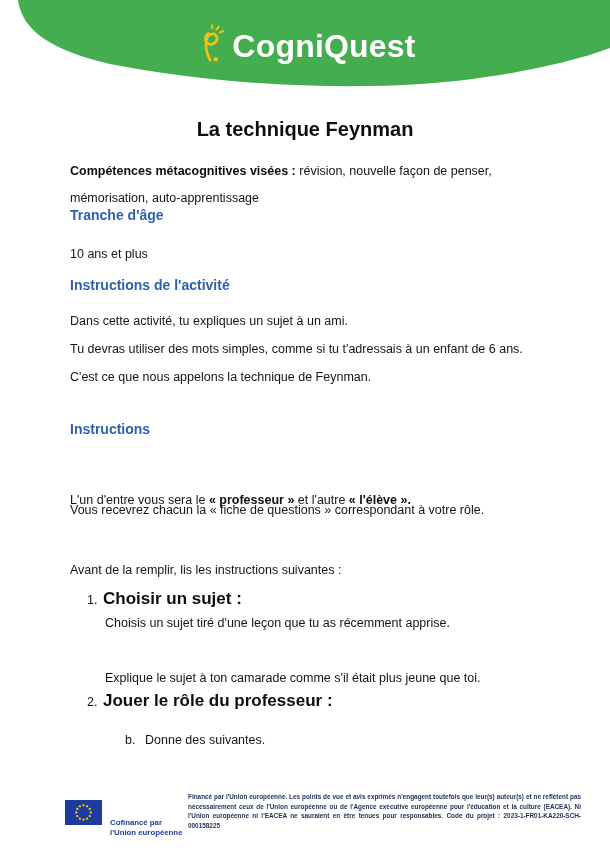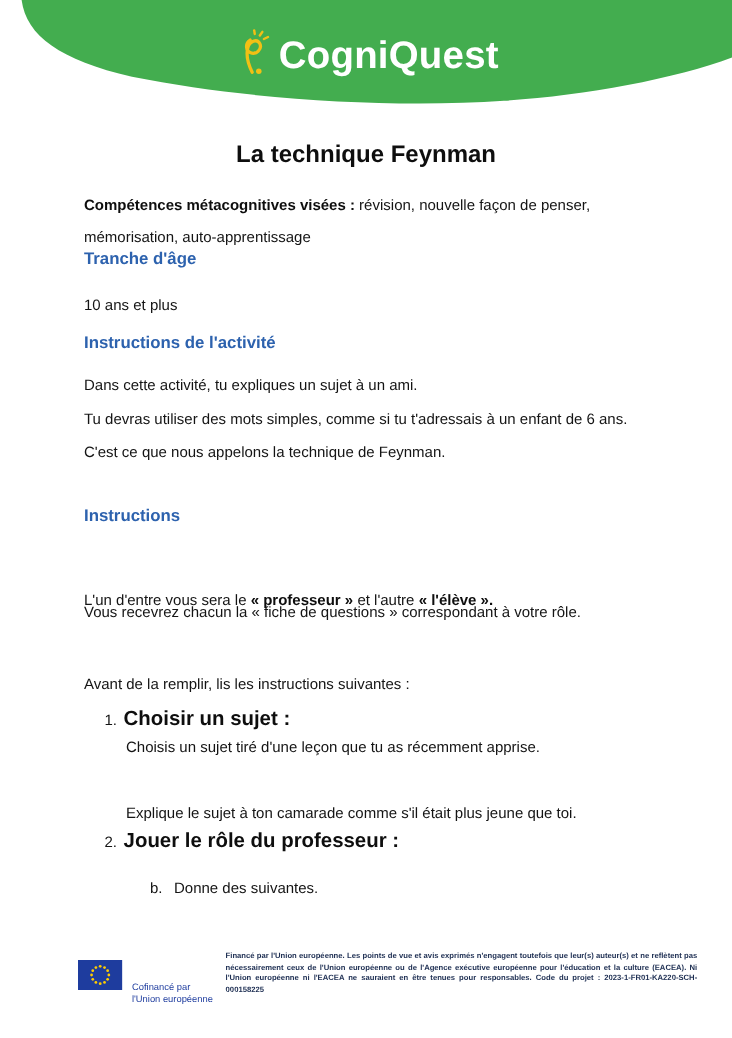--- a/index.html
+++ b/index.html
@@ -26,21 +26,21 @@
   .body-text{font-size:12.5px;line-height:18px;color:#141414;}
   .intro{left:70px;top:158px;width:482px;line-height:27px;}
   b.inl{font-weight:bold;color:#0e0e0e;}
   
   .step-num{display:inline-block;width:16px;font-size:12.5px;color:#141414;}
   .step-title{font-size:17px;font-weight:bold;color:#0e0e0e;}
   .sub-num{display:inline-block;width:20px;font-size:12.5px;color:#141414;}
   
   .eu-badge{left:65px;top:791px;display:flex;align-items:center;gap:8px;}
   .eu-label{
-    font-size:7.8px;line-height:10px;font-weight:normal;color:#1E3C9E;margin-top:27px;
+    font-size:7.8px;line-height:10px;font-weight:bold;color:#1E3C9E;margin-top:27px;
   }
   .disclaimer{
     left:188px;top:792px;width:393px;
     font-size:6.4px;line-height:9.7px;font-weight:bold;color:#1D2E52;
     text-align:justify;
   }
 </style>
 </head>
 <body>
 

